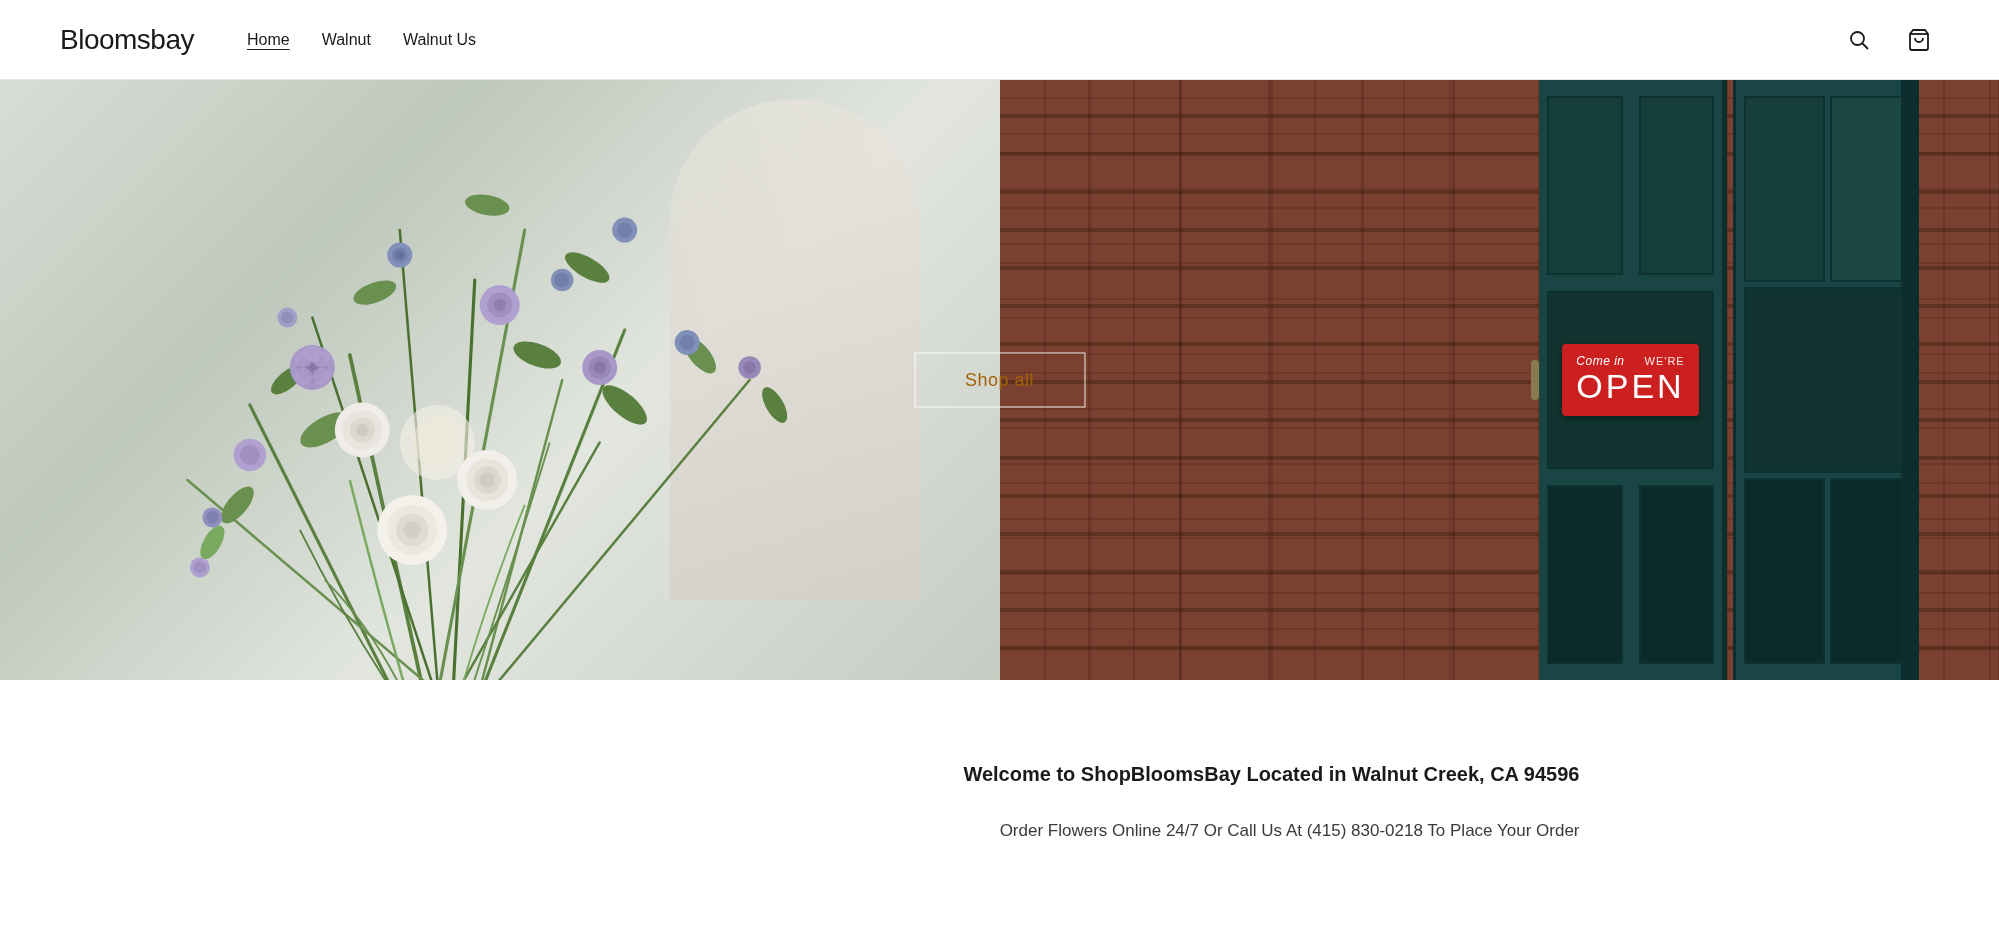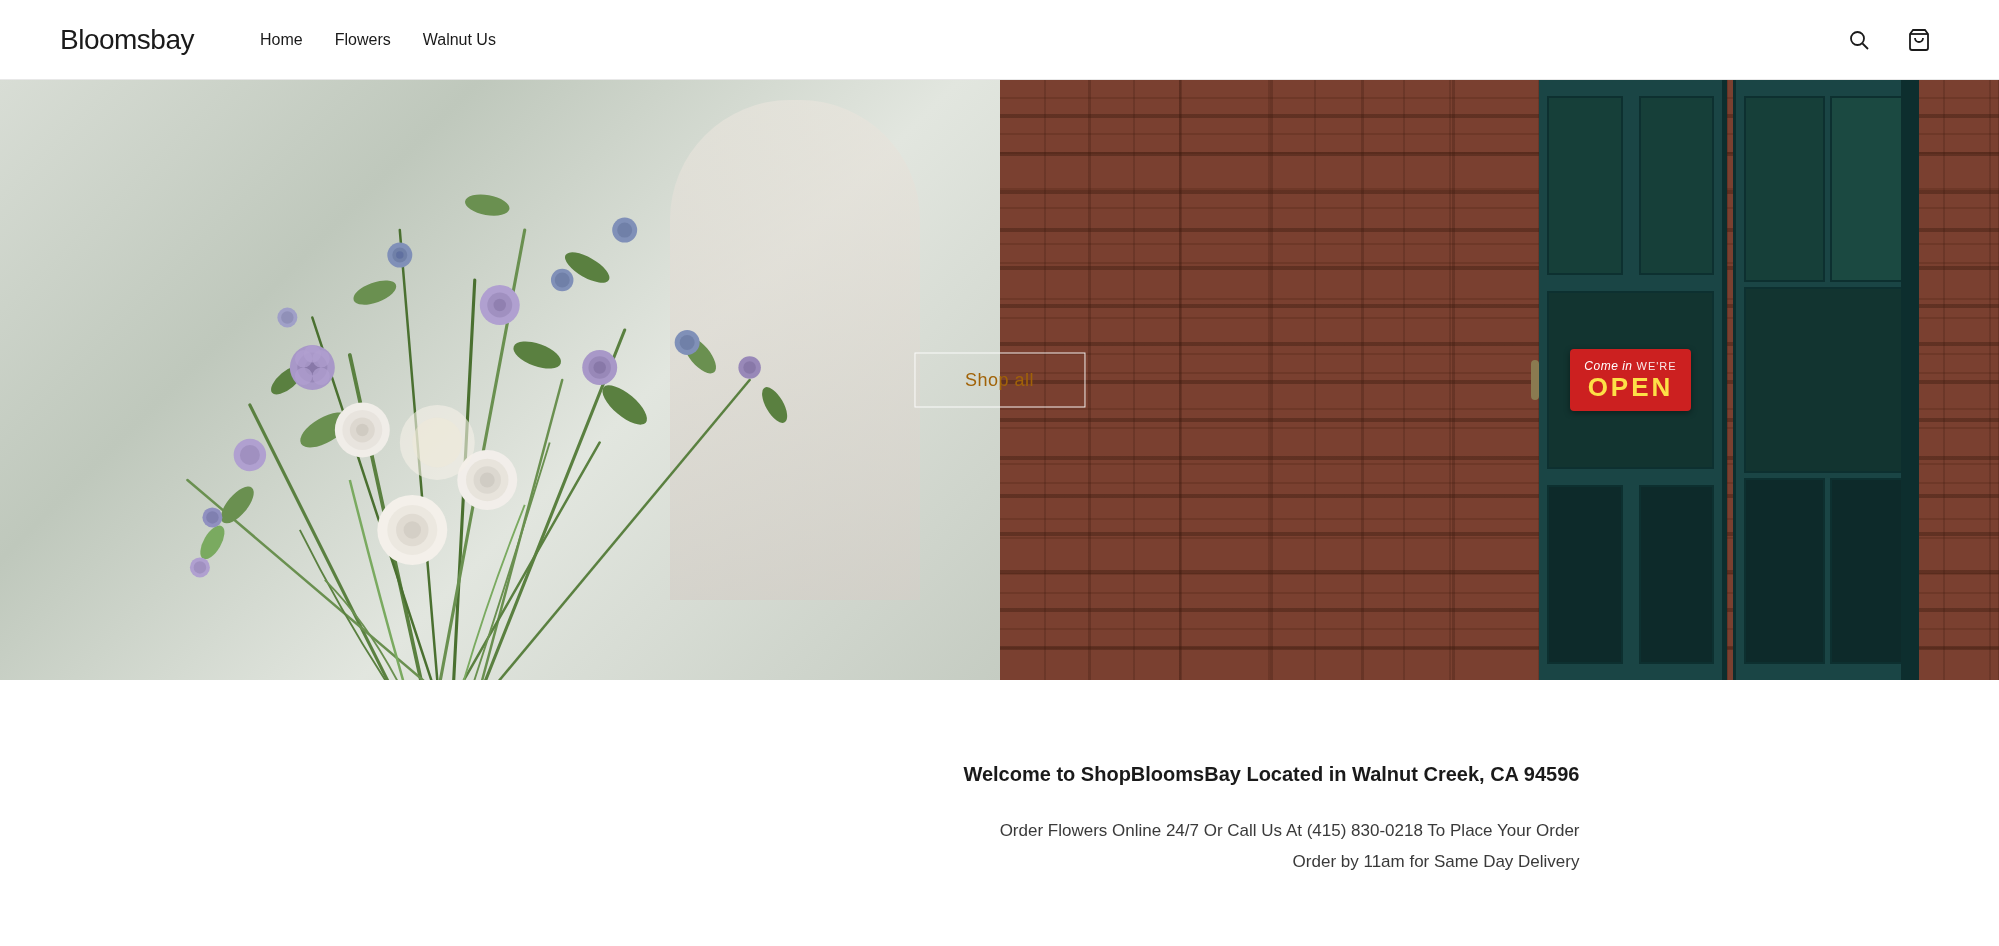--- a/index.html
+++ b/index.html
@@ -46,22 +46,22 @@
     }
 
     nav a {
       text-decoration: none;
       color: #1a1a1a;
       font-size: 16px;
       font-weight: 400;
     }
 
     nav a.active {
+      text-decoration: underline;
       text-underline-offset: 4px;
-      margin-left: 13px;
     }
 
     .header-right {
       display: flex;
       align-items: center;
       gap: 20px;
     }
 
     .icon-btn {
       background: none;
@@ -297,21 +297,21 @@
     }
   </style>
 </head>
 <body>
 
 <header>
   <div class="header-left">
     <span class="brand-name">Bloomsbay</span>
     <nav>
       <a href="#" class="active">Home</a>
-      <a href="#">Flowers</a>
+      <a href="#">Walnut</a>
       <a href="#">Walnut Us</a>
     </nav>
   </div>
   <div class="header-right">
     <button class="icon-btn" aria-label="Search">
       <svg viewBox="0 0 24 24" xmlns="http://www.w3.org/2000/svg">
         <circle cx="10.5" cy="10.5" r="6.5"></circle>
         <line x1="15.5" y1="15.5" x2="21" y2="21"></line>
       </svg>
     </button>
@@ -439,21 +439,21 @@
         <div class="door-panel" style="background:#1a4545;padding:16px 8px;display:grid;grid-template-rows:1fr 1fr 1fr;grid-template-columns:1fr 1fr;gap:16px;border-right:5px solid #0d2e2e;">
           <div class="door-glass" style="background:rgba(20,60,50,0.6);"></div>
           <div class="door-glass" style="background:rgba(20,60,50,0.6);"></div>
           <div class="door-glass" style="background:rgba(15,45,40,0.7);grid-column:1/3;display:flex;align-items:center;justify-content:center;">
 
             <div class="open-sign" style="position:relative;transform:none;top:auto;left:auto;">
               <div style="display:flex;justify-content:space-between;align-items:baseline;gap:4px;">
                 <span class="come-in" style="font-size:12px;font-style:italic;color:white;font-weight:400;">Come in</span>
                 <span class="we-are" style="font-size:11px;color:white;letter-spacing:1px;">WE'RE</span>
               </div>
-              <div class="open-text" style="font-size:26px;font-weight:700;color:#fde047;letter-spacing:3px;line-height:1.1;">OPEN</div>
+              <div class="open-text" style="font-size:34px;font-weight:400;color:#ffffff;letter-spacing:3px;line-height:1.1;">OPEN</div>
             </div>
           </div>
           <div class="door-glass" style="background:rgba(10,35,35,0.8);"></div>
           <div class="door-glass" style="background:rgba(10,35,35,0.8);"></div>
           <div class="door-handle"></div>
         </div>
 
         <div class="door-panel" style="background:#1a4545;padding:16px 8px;display:grid;grid-template-rows:1fr 1fr 1fr;grid-template-columns:1fr 1fr;gap:5px;border-left:3px solid #0d2e2e;">
           <div class="door-glass" style="background:rgba(20,60,50,0.6);"></div>
           <div class="door-glass" style="background:rgba(30,80,60,0.4);"></div>
@@ -468,14 +468,13 @@
   </div>
 
   <div class="shop-all-overlay">
     <button class="shop-all-btn">Shop all</button>
   </div>
 </section>
 
 <section style="padding:80px 20px 60px;text-align:right;max-width:1200px;margin:0 auto;">
   <p class="info-title" style="font-size:20px;font-weight:700;color:#1a1a1a;margin-bottom:28px;">Welcome to ShopBloomsBay Located in Walnut Creek, CA 94596</p>
   <p class="info-subtitle" style="font-size:17px;color:#3a3a3a;line-height:1.8;font-weight:400;">Order Flowers Online 24/7 Or Call Us At (415) 830-0218 To Place Your Order</p>
-  <p class="info-subtitle" style="font-size:17px;color:#3a3a3a;line-height:1.8;font-weight:400;">Order by 11am for Same Day Delivery</p>
 </section>
 
 </body></html>

